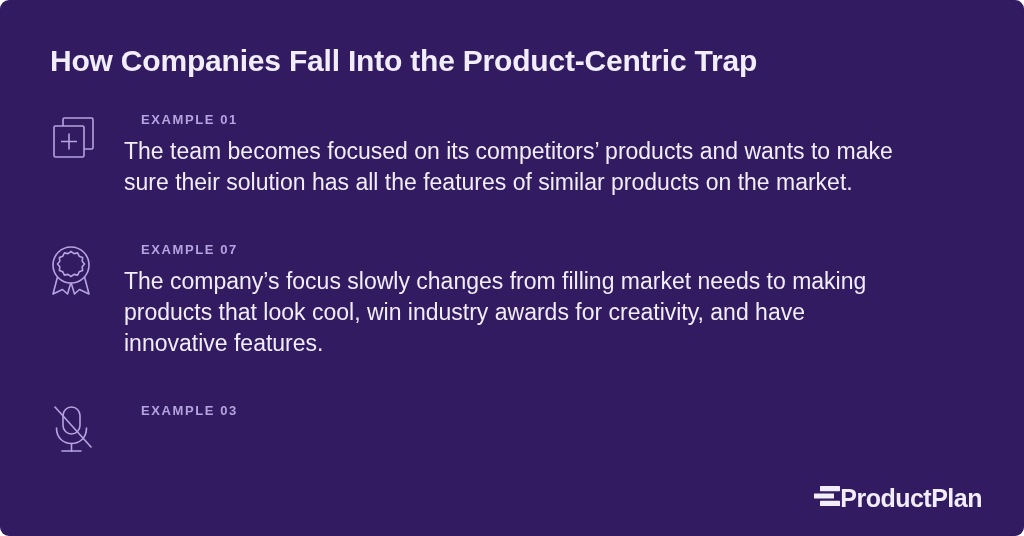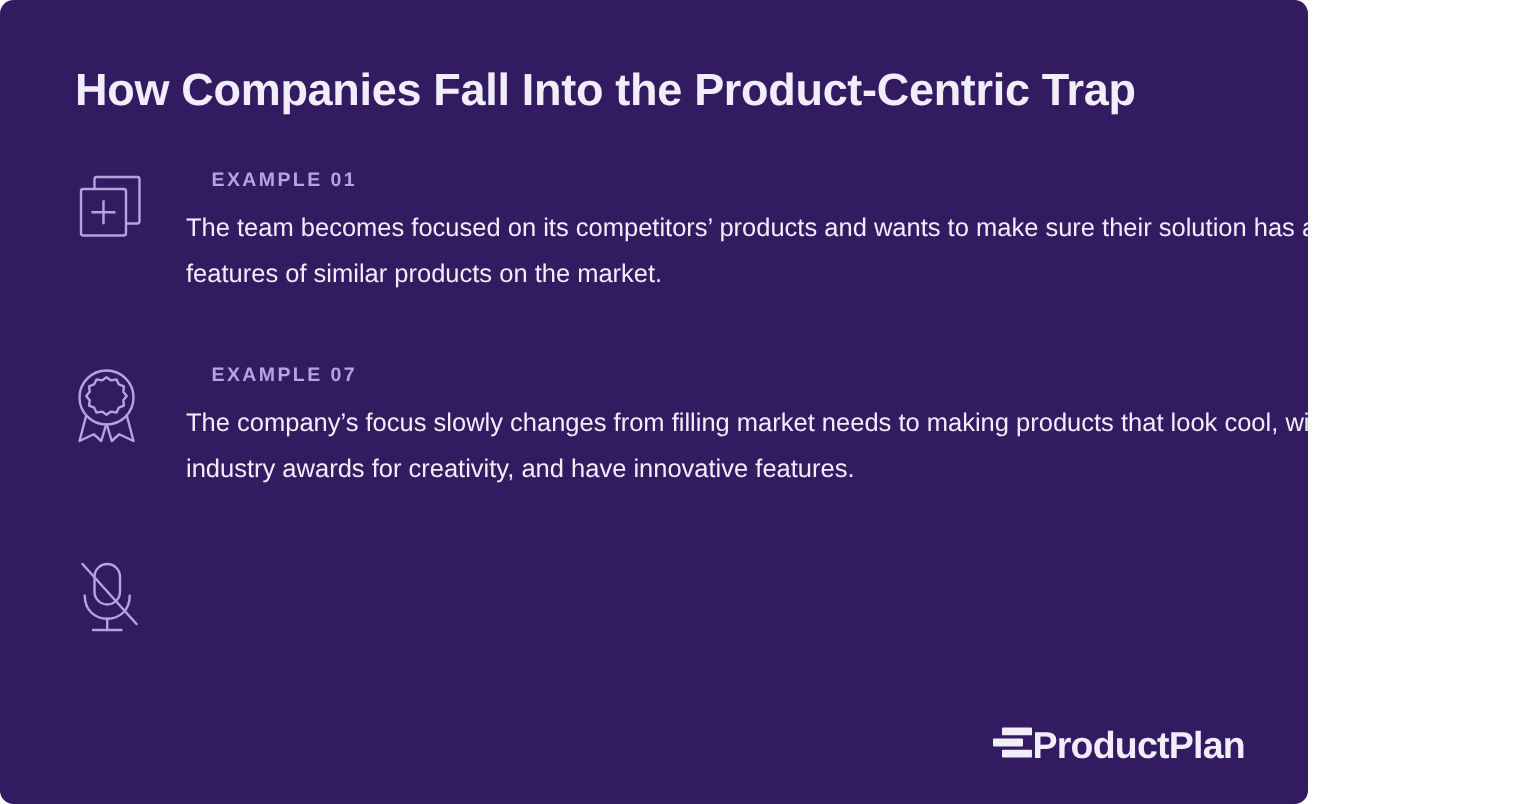--- a/index.html
+++ b/index.html
@@ -9,21 +9,21 @@
   }
   body {
     width: 1024px;
     height: 536px;
     overflow: hidden;
     font-family: "Liberation Sans", sans-serif;
   }
 
   .card {
     position: relative;
-    width: 872px;
+    width: 1024px;
     height: 536px;
     box-sizing: border-box;
     background: #331B62;
     border-radius: 9px;
     overflow: hidden;
   }
 
   .page-title {
     position: absolute;
     left: 50px;
@@ -69,21 +69,21 @@
   .example-label {
     font-size: 13px;
     font-weight: bold;
     letter-spacing: 1.6px;
     color: #B5A4DF;
     margin: 0 0 9px 0;
     padding-left: 17px;
   }
 
   .example-text {
-    font-size: 17px;
+    font-size: 23px;
     line-height: 31px;
     color: #F1EDFA;
     margin: 0;
     max-width: 790px;
   }
 
   .brand {
     position: absolute;
     right: 42px;
     bottom: 24px;
@@ -150,20 +150,21 @@
       <div class="example-icon">
         <svg width="48" height="50" viewBox="0 0 48 50" fill="none" stroke="#B5A4DF" stroke-width="1.6" stroke-linecap="round">
           <rect x="13" y="2" width="17" height="27" rx="8.5"></rect>
           <path d="M6.5 23 C6.5 33 13.5 38.5 21.5 38.5 C29.5 38.5 36.5 33 36.5 23"></path>
           <line x1="21.5" y1="38.5" x2="21.5" y2="46"></line>
           <line x1="12" y1="46" x2="31" y2="46"></line>
           <line x1="5" y1="2" x2="41" y2="42" stroke-width="1.6"></line>
         </svg>
       </div>
       <div class="example-body">
+        <p class="example-label">EXAMPLE 03</p>
       </div>
     </div>
 
   </div>
 
   <div class="brand">
     <span class="brand-mark">
       <svg width="26" height="24" viewBox="0 0 26 24" fill="#F1EDFA">
         <rect x="6" y="2" width="20" height="5.2" rx="0.6"></rect>
         <rect x="0" y="9.4" width="20" height="5.2" rx="0.6"></rect>

